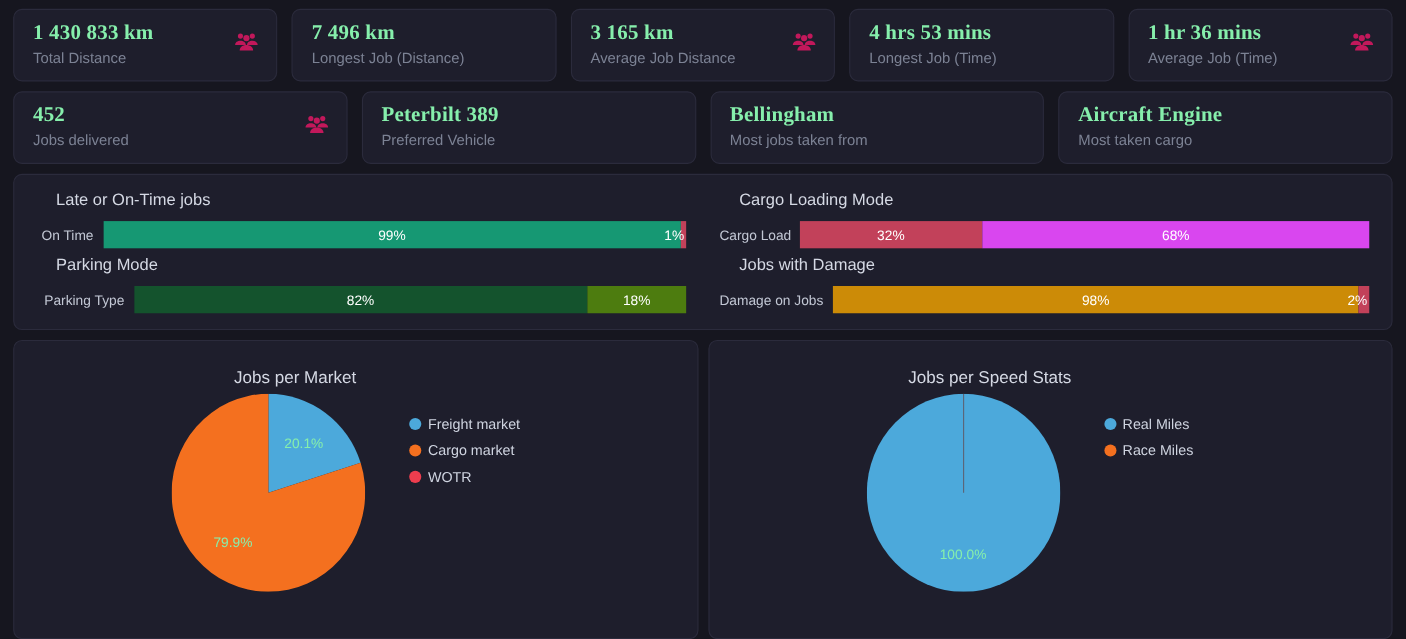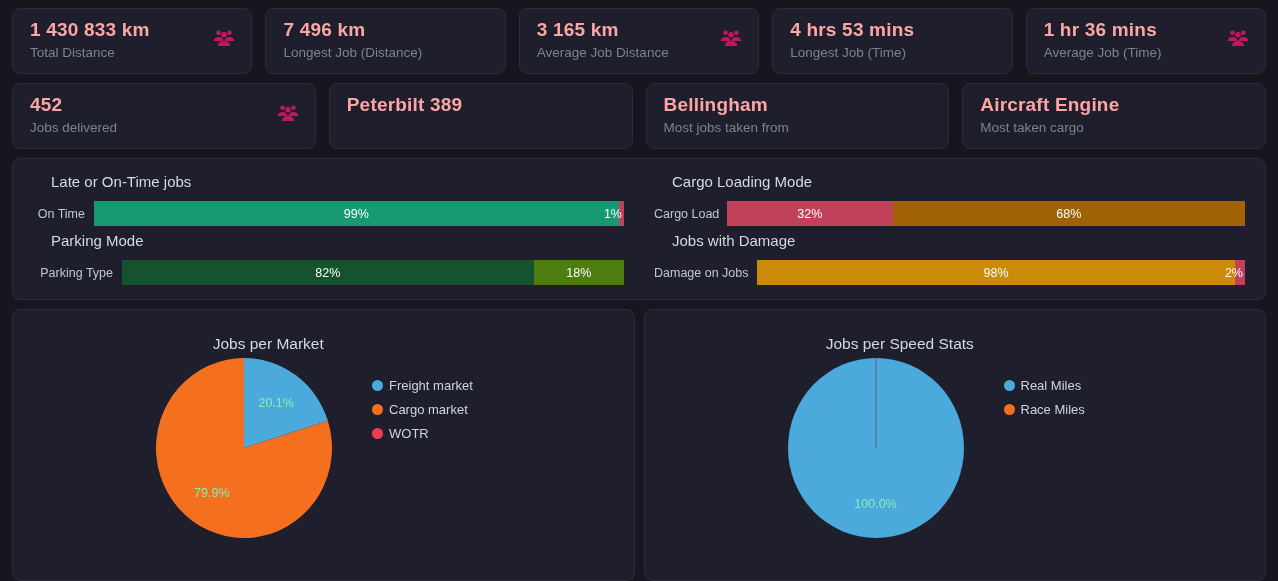--- a/index.html
+++ b/index.html
@@ -35,26 +35,27 @@
     height: 66px;
     padding: 9px 16px 0 17px;
     position: relative;
     display: flex;
     flex-direction: column;
     justify-content: flex-start;
   }
   .kpi-row.row1 .kpi-card { flex: 1 1 0; }
   .kpi-row.row2 .kpi-card { flex: 1 1 0; }
   .kpi-value {
-    color: #fca5a5;
+    color: #86efac;
     font-size: 19px;
     font-weight: bold;
     letter-spacing: .2px;
     line-height: 23px;
     white-space: nowrap;
+    font-family: Liberation Serif, serif;
   }
   .kpi-label {
     color: #7c8294;
     font-size: 13.5px;
     line-height: 19px;
     margin-top: 2px;
     white-space: nowrap;
   }
   .kpi-icon {
     position: absolute;
@@ -243,20 +244,21 @@
             <circle cx="6" cy="4.2" r="2.6" fill="#c2185b"></circle>
             <circle cx="18" cy="4.2" r="2.6" fill="#c2185b"></circle>
             <circle cx="12" cy="6.3" r="3.1" fill="#c2185b"></circle>
             <path d="M0.6 13.2c0-2.6 2.4-4.2 5.4-4.2s5.4 1.6 5.4 4.2z" fill="#c2185b"></path>
             <path d="M12.6 13.2c0-2.6 2.4-4.2 5.4-4.2s5.4 1.6 5.4 4.2z" fill="#c2185b"></path>
             <path d="M5.2 18.8c0-3.4 3-5.6 6.8-5.6s6.8 2.2 6.8 5.6z" fill="#c2185b"></path>
           </svg></div>
       </div>
       <div class="kpi-card">
         <div class="kpi-value">Peterbilt 389</div>
+        <div class="kpi-label">Preferred Vehicle</div>
       </div>
       <div class="kpi-card">
         <div class="kpi-value">Bellingham</div>
         <div class="kpi-label">Most jobs taken from</div>
       </div>
       <div class="kpi-card">
         <div class="kpi-value">Aircraft Engine</div>
         <div class="kpi-label">Most taken cargo</div>
       </div>
     </div>
@@ -277,21 +279,21 @@
         </div>
       </div>
       <div class="bar-block">
         <div class="bar-title">Cargo Loading Mode</div>
         <div class="bar-line">
           <div class="bar-cat" style="width: 64px;">Cargo Load</div>
           <div class="bar-track">
             <div class="bar-seg" style="flex: 0 0 32%; background: rgb(194, 65, 90);">
               <span>32%</span>
             </div>
-            <div class="bar-seg" style="flex: 0 0 68%; background: #a16207;">
+            <div class="bar-seg" style="flex: 0 0 68%; background: #d946ef;">
               <span>68%</span>
             </div>
           </div>
         </div>
       </div>
       <div class="bar-block">
         <div class="bar-title">Parking Mode</div>
         <div class="bar-line">
           <div class="bar-cat" style="width: 80px;">Parking Type</div>
           <div class="bar-track">

